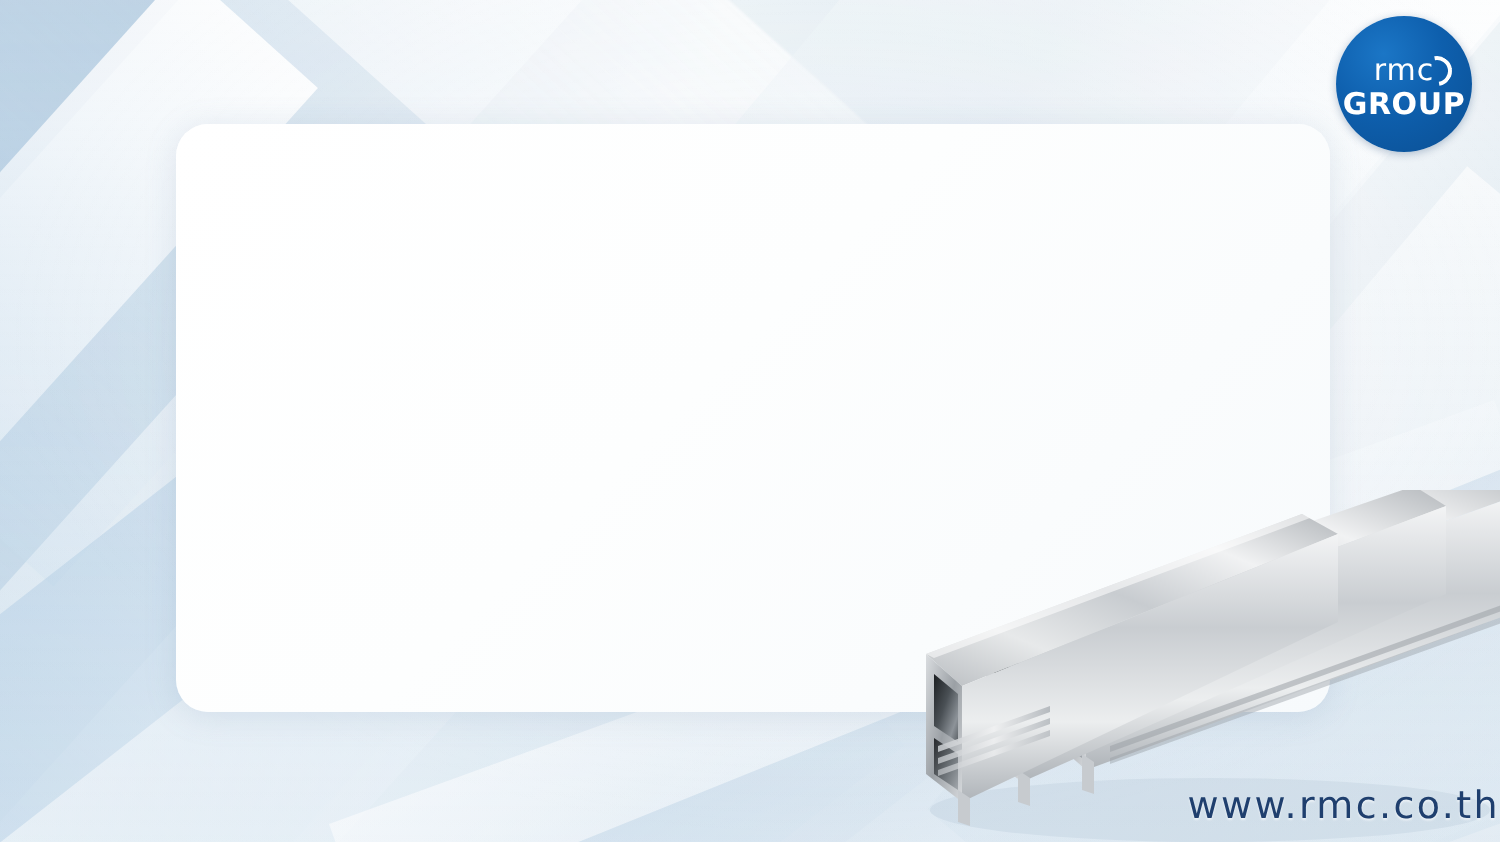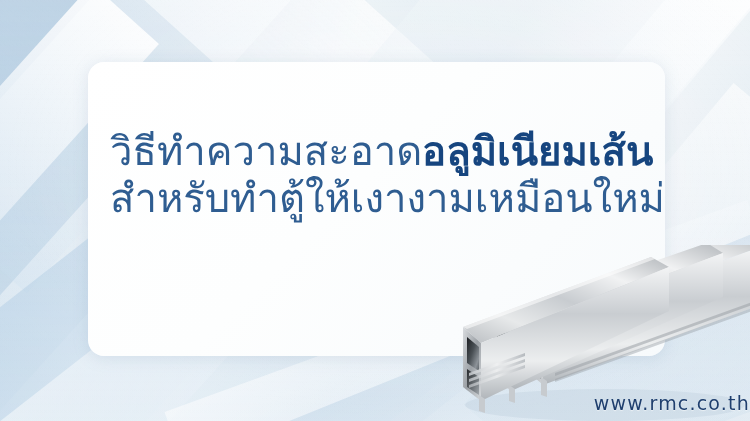--- a/index.html
+++ b/index.html
@@ -133,24 +133,20 @@
   <div class="bg-facet f7"></div>
   <div class="bg-facet f12"></div>
   <div class="bg-facet f8"></div>
   <div class="bg-facet f9"></div>
   <div class="bg-facet f10"></div>
   <div class="bg-soften"></div>
   <div class="bg-vig"></div>
 
   <div id="card"></div>
 
-  <div id="headline">
-    <div class="line l1"><span class="t-reg">วิธีทำความสะอาด</span><span class="t-bold">อลูมิเนียมเส้น</span></div>
-    <div class="line l2 t-reg">สำหรับทำตู้ให้เงางามเหมือนใหม่</div>
-  </div>
 
   <div id="profiles">
     <svg width="300" height="176" viewBox="0 0 300 176">
       <defs>
         <linearGradient id="gTop" x1="0" y1="1" x2="1" y2="0">
           <stop offset="0" stop-color="#b9bdc1"></stop>
           <stop offset=".25" stop-color="#e7e9ea"></stop>
           <stop offset=".5" stop-color="#c8ccd0"></stop>
           <stop offset=".75" stop-color="#f1f2f3"></stop>
           <stop offset="1" stop-color="#b4b8bc"></stop>
@@ -229,16 +225,21 @@
         <polygon points="14,128 70,108 70,111 14,131" fill="url(#gShelf)" opacity=".9"></polygon>
         <polygon points="14,134 70,114 70,117 14,137" fill="url(#gShelf)" opacity=".8"></polygon>
         <polygon points="14,140 70,120 70,123 14,143" fill="url(#gShelf)" opacity=".7"></polygon>
         <polygon points="24,150 30,154 30,168 24,166" fill="#c7cbcf"></polygon>
 
         <polygon points="8,82 196,12 200,14 12,84" fill="#ffffff" opacity=".55"></polygon>
       </g>
     </svg>
   </div>
 
+  <div id="logo">
+    <div class="lg-rmc">rmc</div>
+    <div class="lg-swoosh"></div>
+    <div class="lg-group">GROUP</div>
+  </div>
 
   <div id="url">www.rmc.co.th</div>
 
 </div>
 
 </body></html>

